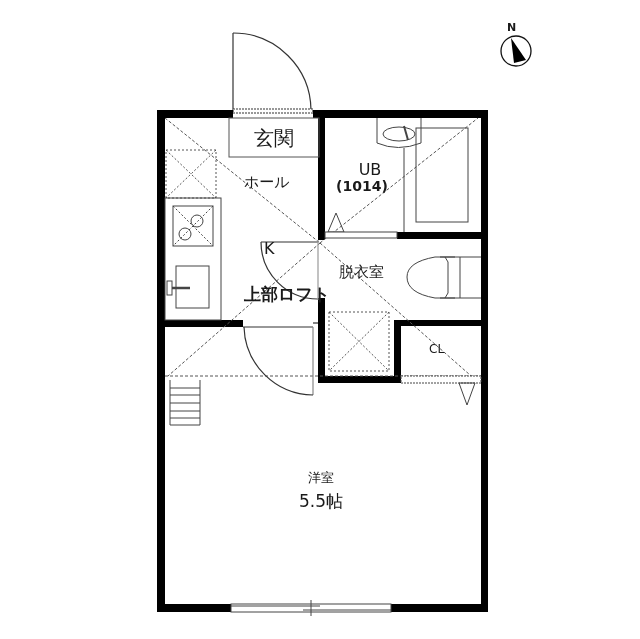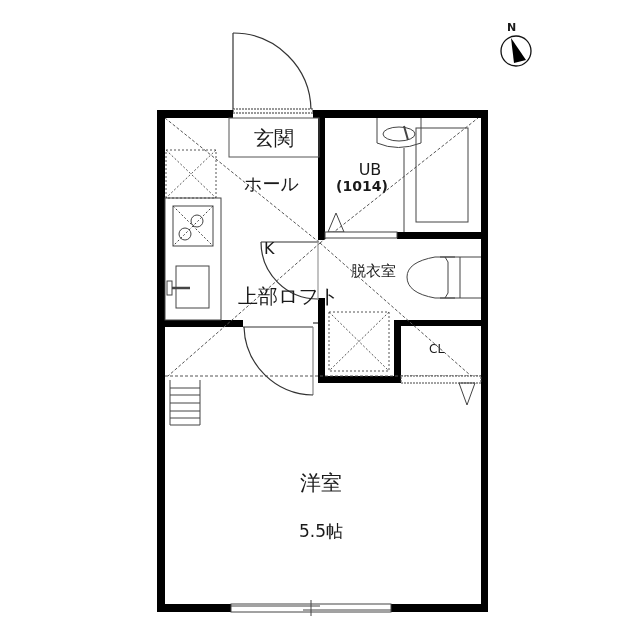--- a/index.html
+++ b/index.html
@@ -127,21 +127,21 @@
   </g>
 
   <g>
     <circle cx="516" cy="51" r="15" fill="#fff" stroke="#111" stroke-width="1.3"></circle>
     <polygon points="511,38 526,60 514,63" fill="#000"></polygon>
   </g>
 </svg>
 
 <div class="lbl" style="left:507px;top:22px;font-size:11px;font-weight:bold;">N</div>
 <div class="lbl" style="left:250px;top:127px;font-size:20px;width:48px;">玄関</div>
-<div class="lbl" style="left:244px;top:174px;font-size:18px;">ホール</div>
+<div class="lbl" style="left:244px;top:174px;font-size:15px;">ホール</div>
 <div class="lbl" style="left:350px;top:161px;font-size:16px;width:40px;">UB</div>
 <div class="lbl" style="left:333px;top:178px;font-size:14px;width:58px;font-weight:bold;">(1014)</div>
 <div class="lbl" style="left:264px;top:240px;font-size:16px;">K</div>
-<div class="lbl" style="left:238px;top:285px;font-size:20px;">上部ロフト</div>
-<div class="lbl" style="left:351px;top:264px;font-size:15px;font-family:Liberation Mono, monospace;">脱衣室</div>
+<div class="lbl" style="left:244px;top:285px;font-size:17px;font-weight:bold;">上部ロフト</div>
+<div class="lbl" style="left:339px;top:264px;font-size:15px;">脱衣室</div>
 <div class="lbl" style="left:429px;top:343px;font-size:12px;">CL</div>
-<div class="lbl" style="left:290px;top:471px;font-size:21px;width:62px;">洋室</div>
-<div class="lbl" style="left:290px;top:492px;font-size:17px;width:62px;margin-top:30px;">5.5帖</div>
+<div class="lbl" style="left:290px;top:471px;font-size:13px;width:62px;">洋室</div>
+<div class="lbl" style="left:290px;top:492px;font-size:17px;width:62px;">5.5帖</div>
 
 </body></html>

